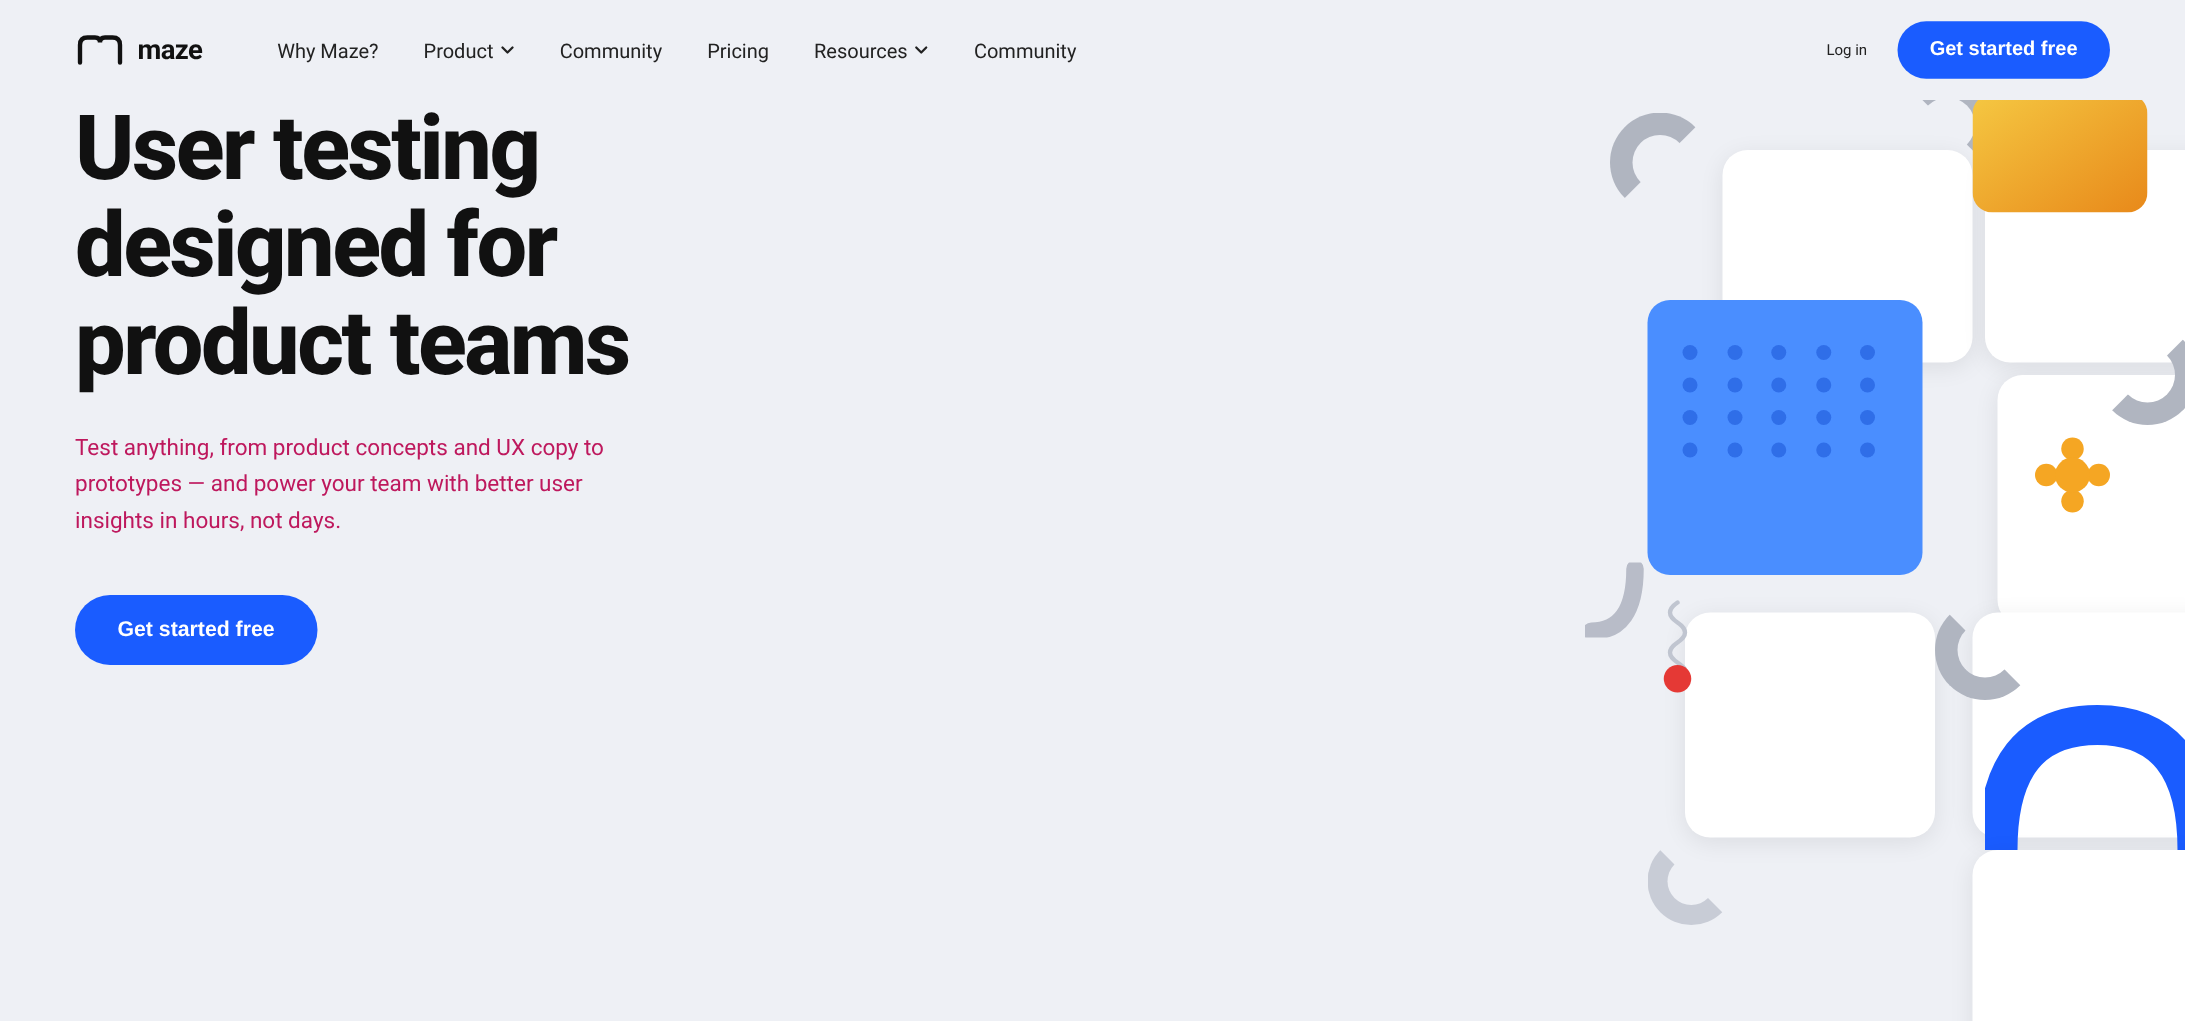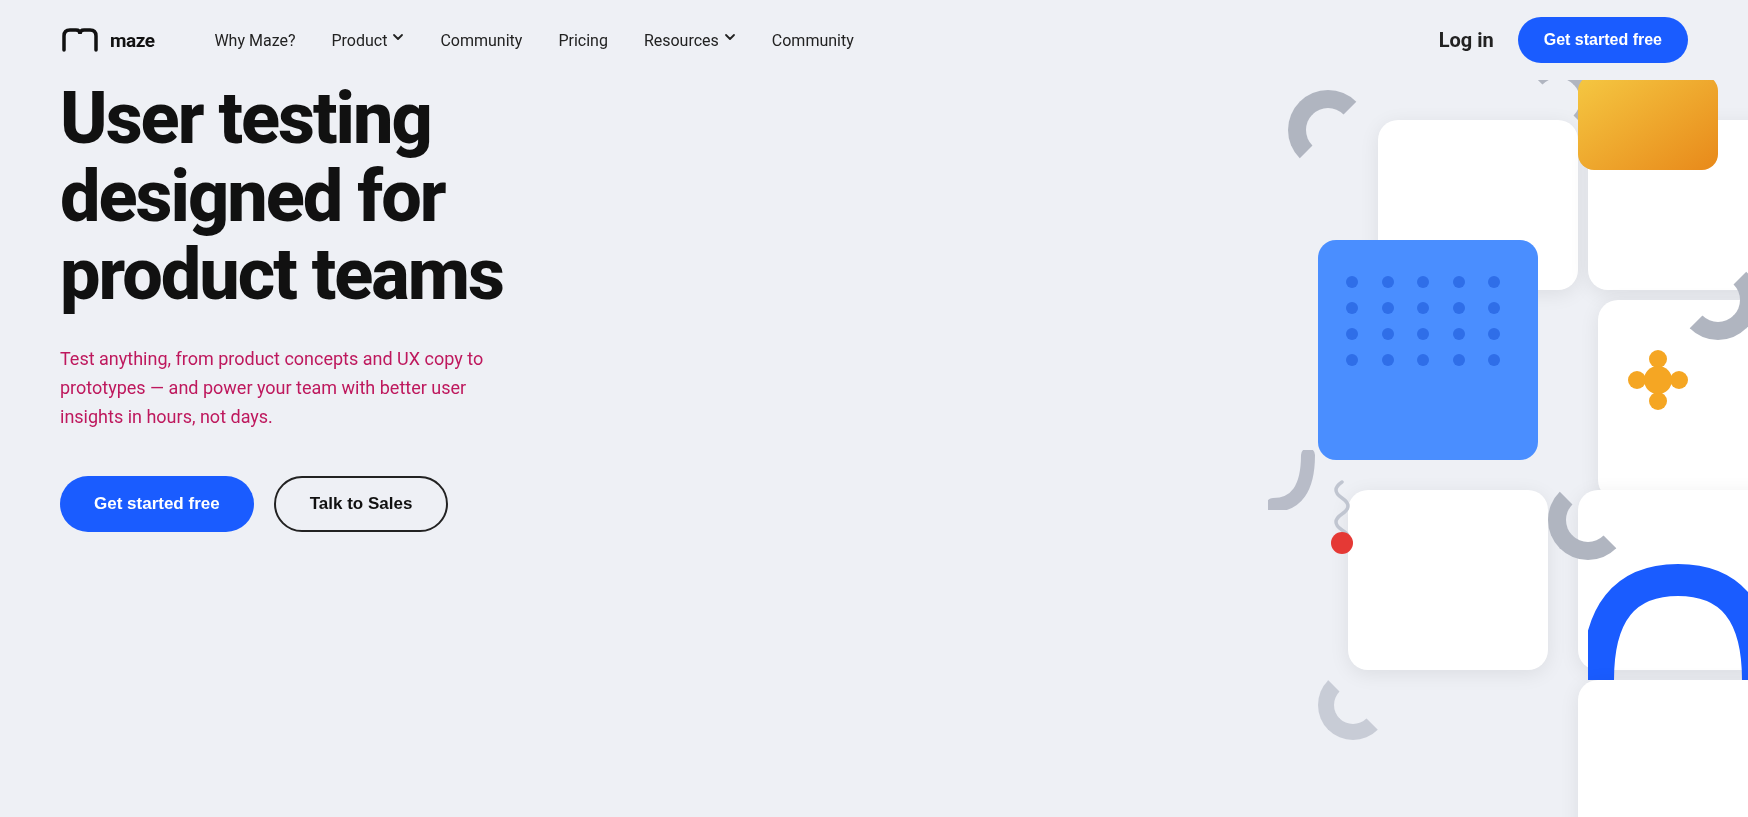--- a/index.html
+++ b/index.html
@@ -35,63 +35,63 @@
       text-decoration: none;
       color: #111;
     }
 
     .logo-icon {
       width: 40px;
       height: 28px;
     }
 
     .logo-text {
-      font-size: 19px;
+      font-size: 22px;
       font-weight: 700;
       color: #111;
       letter-spacing: -0.5px;
     }
 
     .nav-links {
       display: flex;
       align-items: center;
       gap: 36px;
       flex: 1;
     }
 
     .nav-link {
       font-size: 16px;
       color: #222;
       text-decoration: none;
       display: flex;
-      align-items: flex-start;
+      align-items: center;
       gap: 5px;
       cursor: pointer;
       font-weight: 400;
     }
 
     .chevron-icon {
       width: 12px;
       height: 12px;
       display: inline-block;
     }
 
     .nav-right {
       display: flex;
       align-items: center;
       gap: 24px;
       margin-left: auto;
     }
 
     .login-link {
-      font-size: 20px;
+      font-size: 12px;
       color: #222;
       text-decoration: none;
       cursor: pointer;
-      font-weight: 700;
+      font-weight: 400;
     }
 
     .btn-primary {
       background-color: #1a5cff;
       color: #fff;
       border: none;
       border-radius: 50px;
       padding: 14px 26px;
       font-size: 16px;
       font-weight: 600;
@@ -390,21 +390,20 @@
     <button class="btn-primary">Get started free</button>
   </div>
 </nav>
 
 <section class="hero">
   <div class="hero-content">
     <h1 class="hero-title">User testing designed for product teams</h1>
     <p class="hero-subtitle">Test anything, from product concepts and UX copy to prototypes — and power your team with better user insights in hours, not days.</p>
     <div class="hero-buttons">
       <button class="btn-hero-primary">Get started free</button>
-      <button class="btn-hero-secondary">Talk to Sales</button>
     </div>
   </div>
 
   <div class="hero-visual">
     <div class="blocks-container">
 
       <div class="block tile-1"></div>
       <div class="block tile-2"></div>
       <div class="block tile-3"></div>
       <div class="block tile-4"></div>

